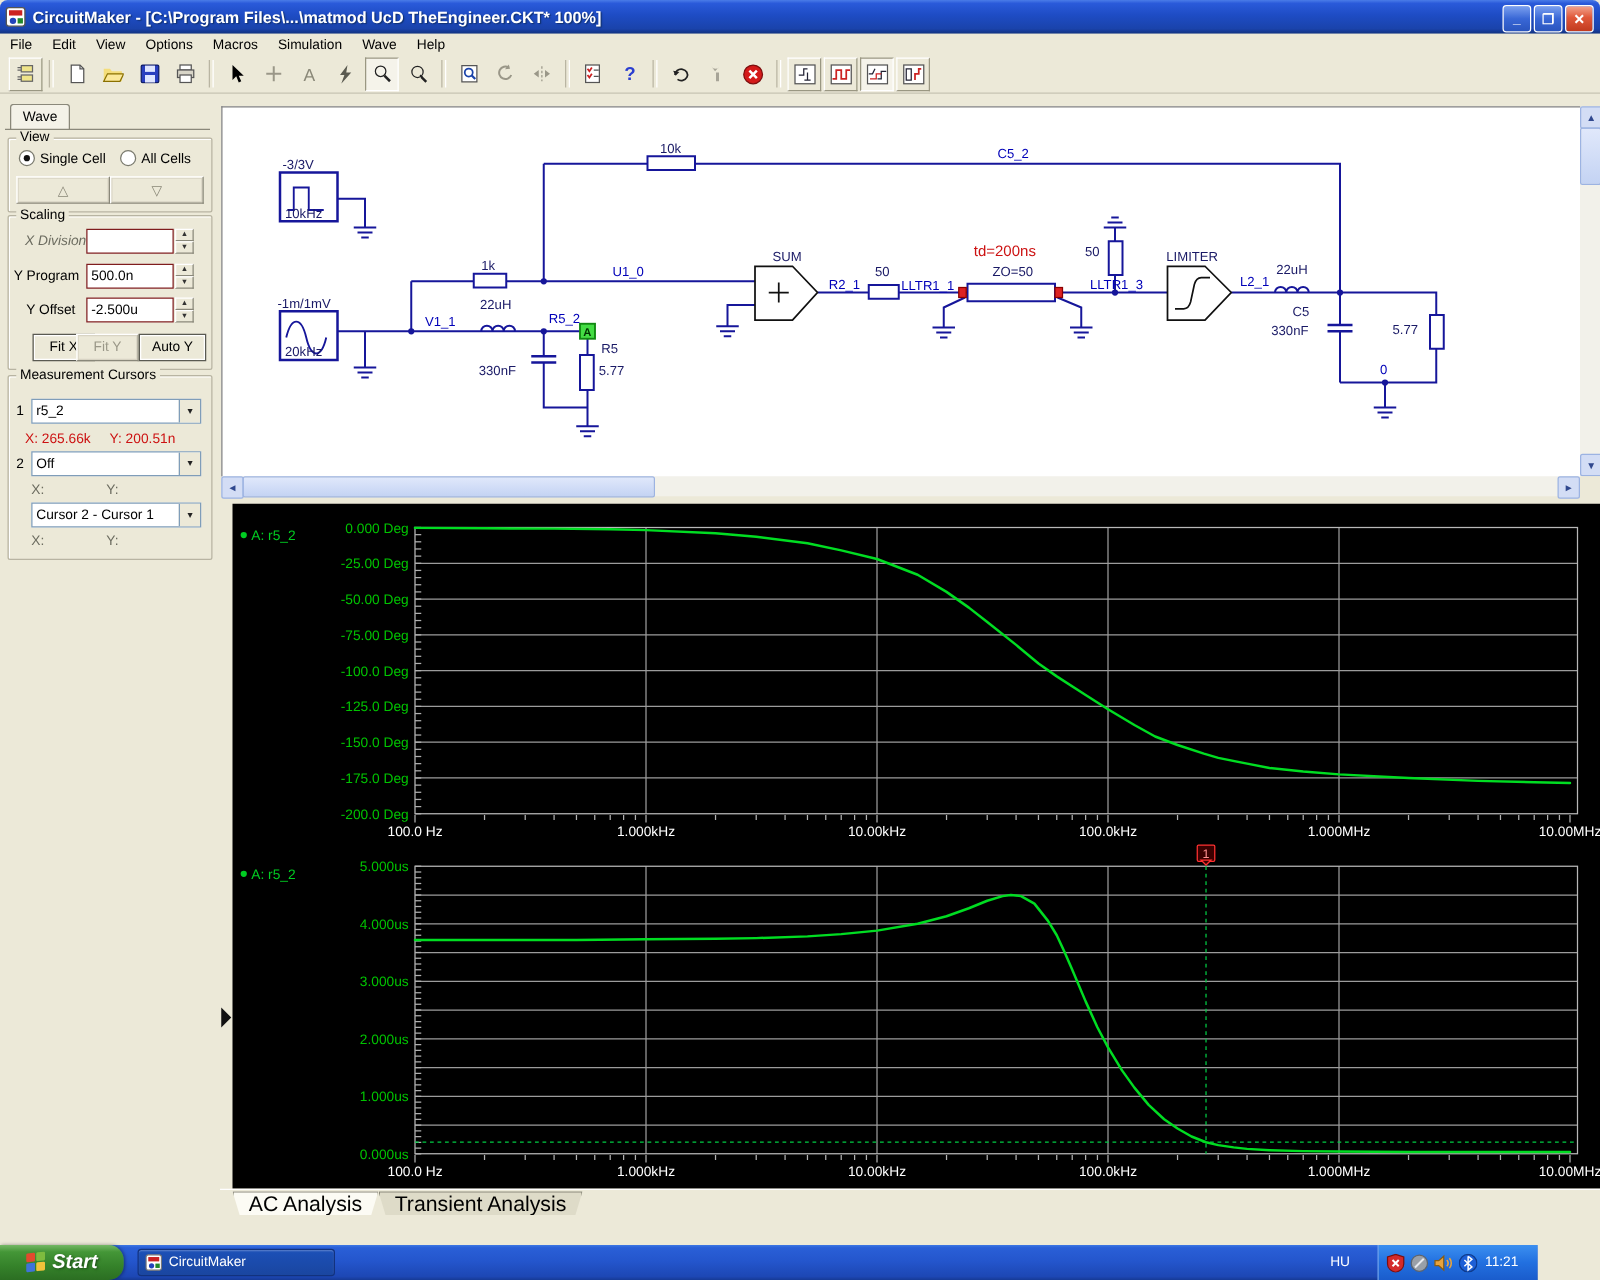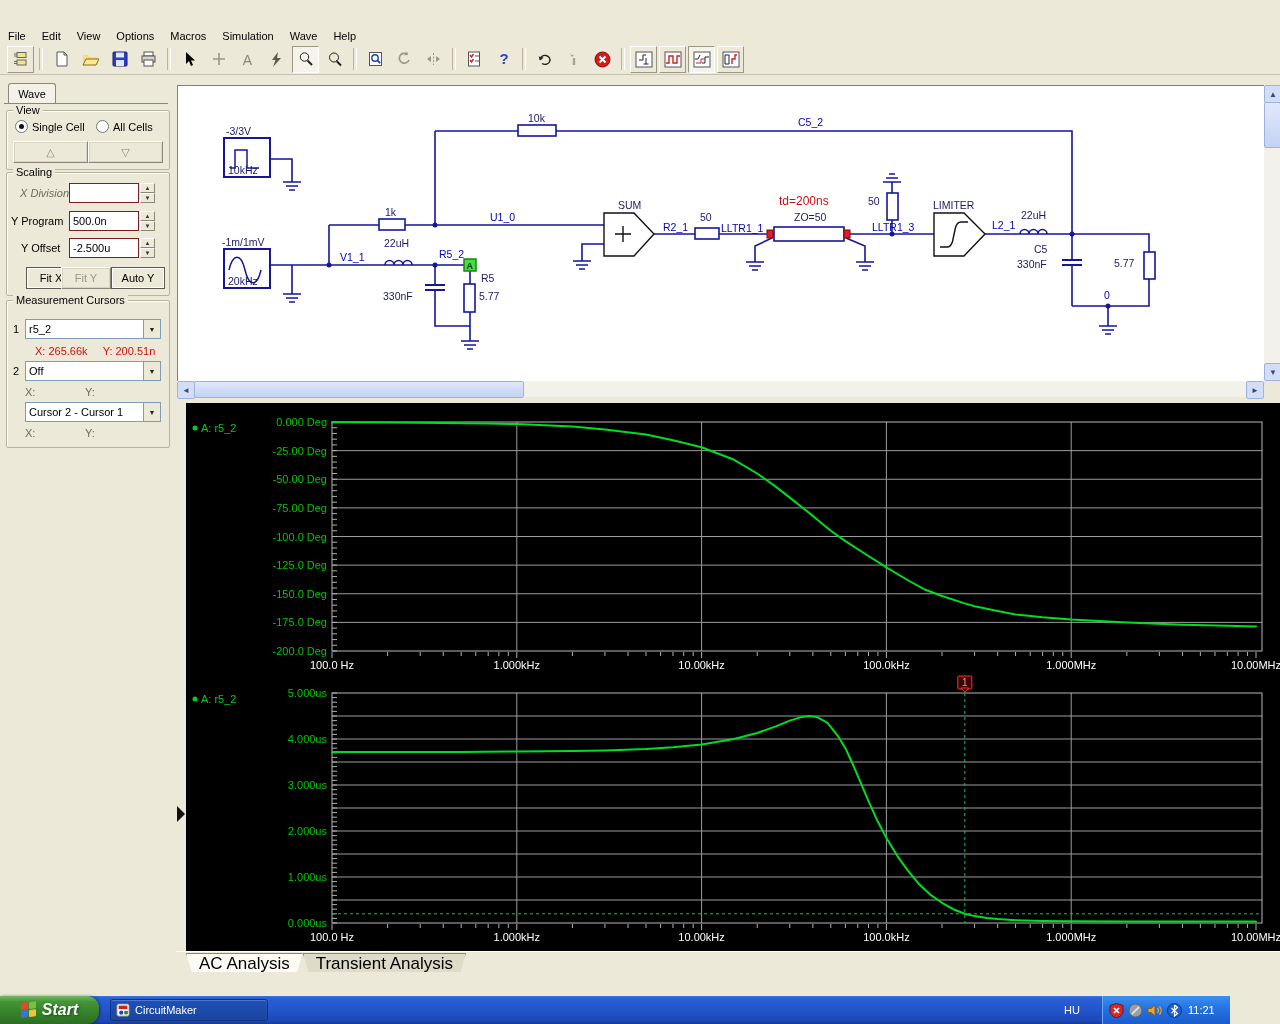--- a/index.html
+++ b/index.html
@@ -94,20 +94,34 @@
     border-left:1px solid #6fa6ef;display:flex;align-items:center;gap:4px;padding-left:6px;box-sizing:border-box;}
   .lang{position:absolute;right:150px;top:0;height:28px;display:flex;align-items:center;color:#fff;font-size:11px;}
   .clock{color:#fff;font-size:11px;margin-left:2px;}
   text{font-family:"Liberation Sans",sans-serif;}
 </style>
 </head>
 <body>
 
 <div id="root">
 
+  <div class="abs titlebar">
+    <svg class="appicon" viewBox="0 0 16 16">
+      <rect x="1" y="1" width="14" height="14" rx="2" fill="#fff" stroke="#555"></rect>
+      <rect x="3" y="3" width="10" height="4" fill="#cc2222"></rect>
+      <circle cx="6" cy="11" r="2.4" fill="#2244bb"></circle>
+      <rect x="9.5" y="9" width="4" height="4" fill="#22882a"></rect>
+    </svg>
+    <div class="apptitle">CircuitMaker - [C:\Program Files\...\matmod UcD TheEngineer.CKT* 100%]</div>
+    <div class="winbtns">
+      <div class="winbtn">_</div>
+      <div class="winbtn">❐</div>
+      <div class="winbtn close">✕</div>
+    </div>
+  </div>
 
   <div class="abs menubar">
     <span class="menuitem">File</span>
     <span class="menuitem">Edit</span>
     <span class="menuitem">View</span>
     <span class="menuitem">Options</span>
     <span class="menuitem">Macros</span>
     <span class="menuitem">Simulation</span>
     <span class="menuitem">Wave</span>
     <span class="menuitem">Help</span>
@@ -306,21 +320,21 @@
       <div class="xpbtn framed" style="position:absolute;left:104px;top:94px;width:52px;height:20px;">Auto Y</div>
     </div>
 
     <div class="group" style="top:224px;height:146px;">
       <div class="gtitle">Measurement Cursors</div>
       <div style="position:absolute;left:6px;top:22px;">1</div>
       <div class="combo" style="position:absolute;left:18px;top:18px;width:136px;height:20px;">
         <span class="val">r5_2</span>
         <span class="drop">▼</span>
       </div>
-      <div style="position:absolute;left:28px;top:44px;" class="redtxt">
+      <div style="position:absolute;left:13px;top:44px;" class="redtxt">
         <span>X: 265.66k</span>
         <span style="margin-left:12px;">Y: 200.51n</span>
       </div>
       <div style="position:absolute;left:6px;top:64px;">2</div>
       <div class="combo" style="position:absolute;left:18px;top:60px;width:136px;height:20px;">
         <span class="val">Off</span>
         <span class="drop">▼</span>
       </div>
       <div style="position:absolute;left:18px;top:85px;" class="graytxt">X:</div>
       <div style="position:absolute;left:78px;top:85px;" class="graytxt">Y:</div>

